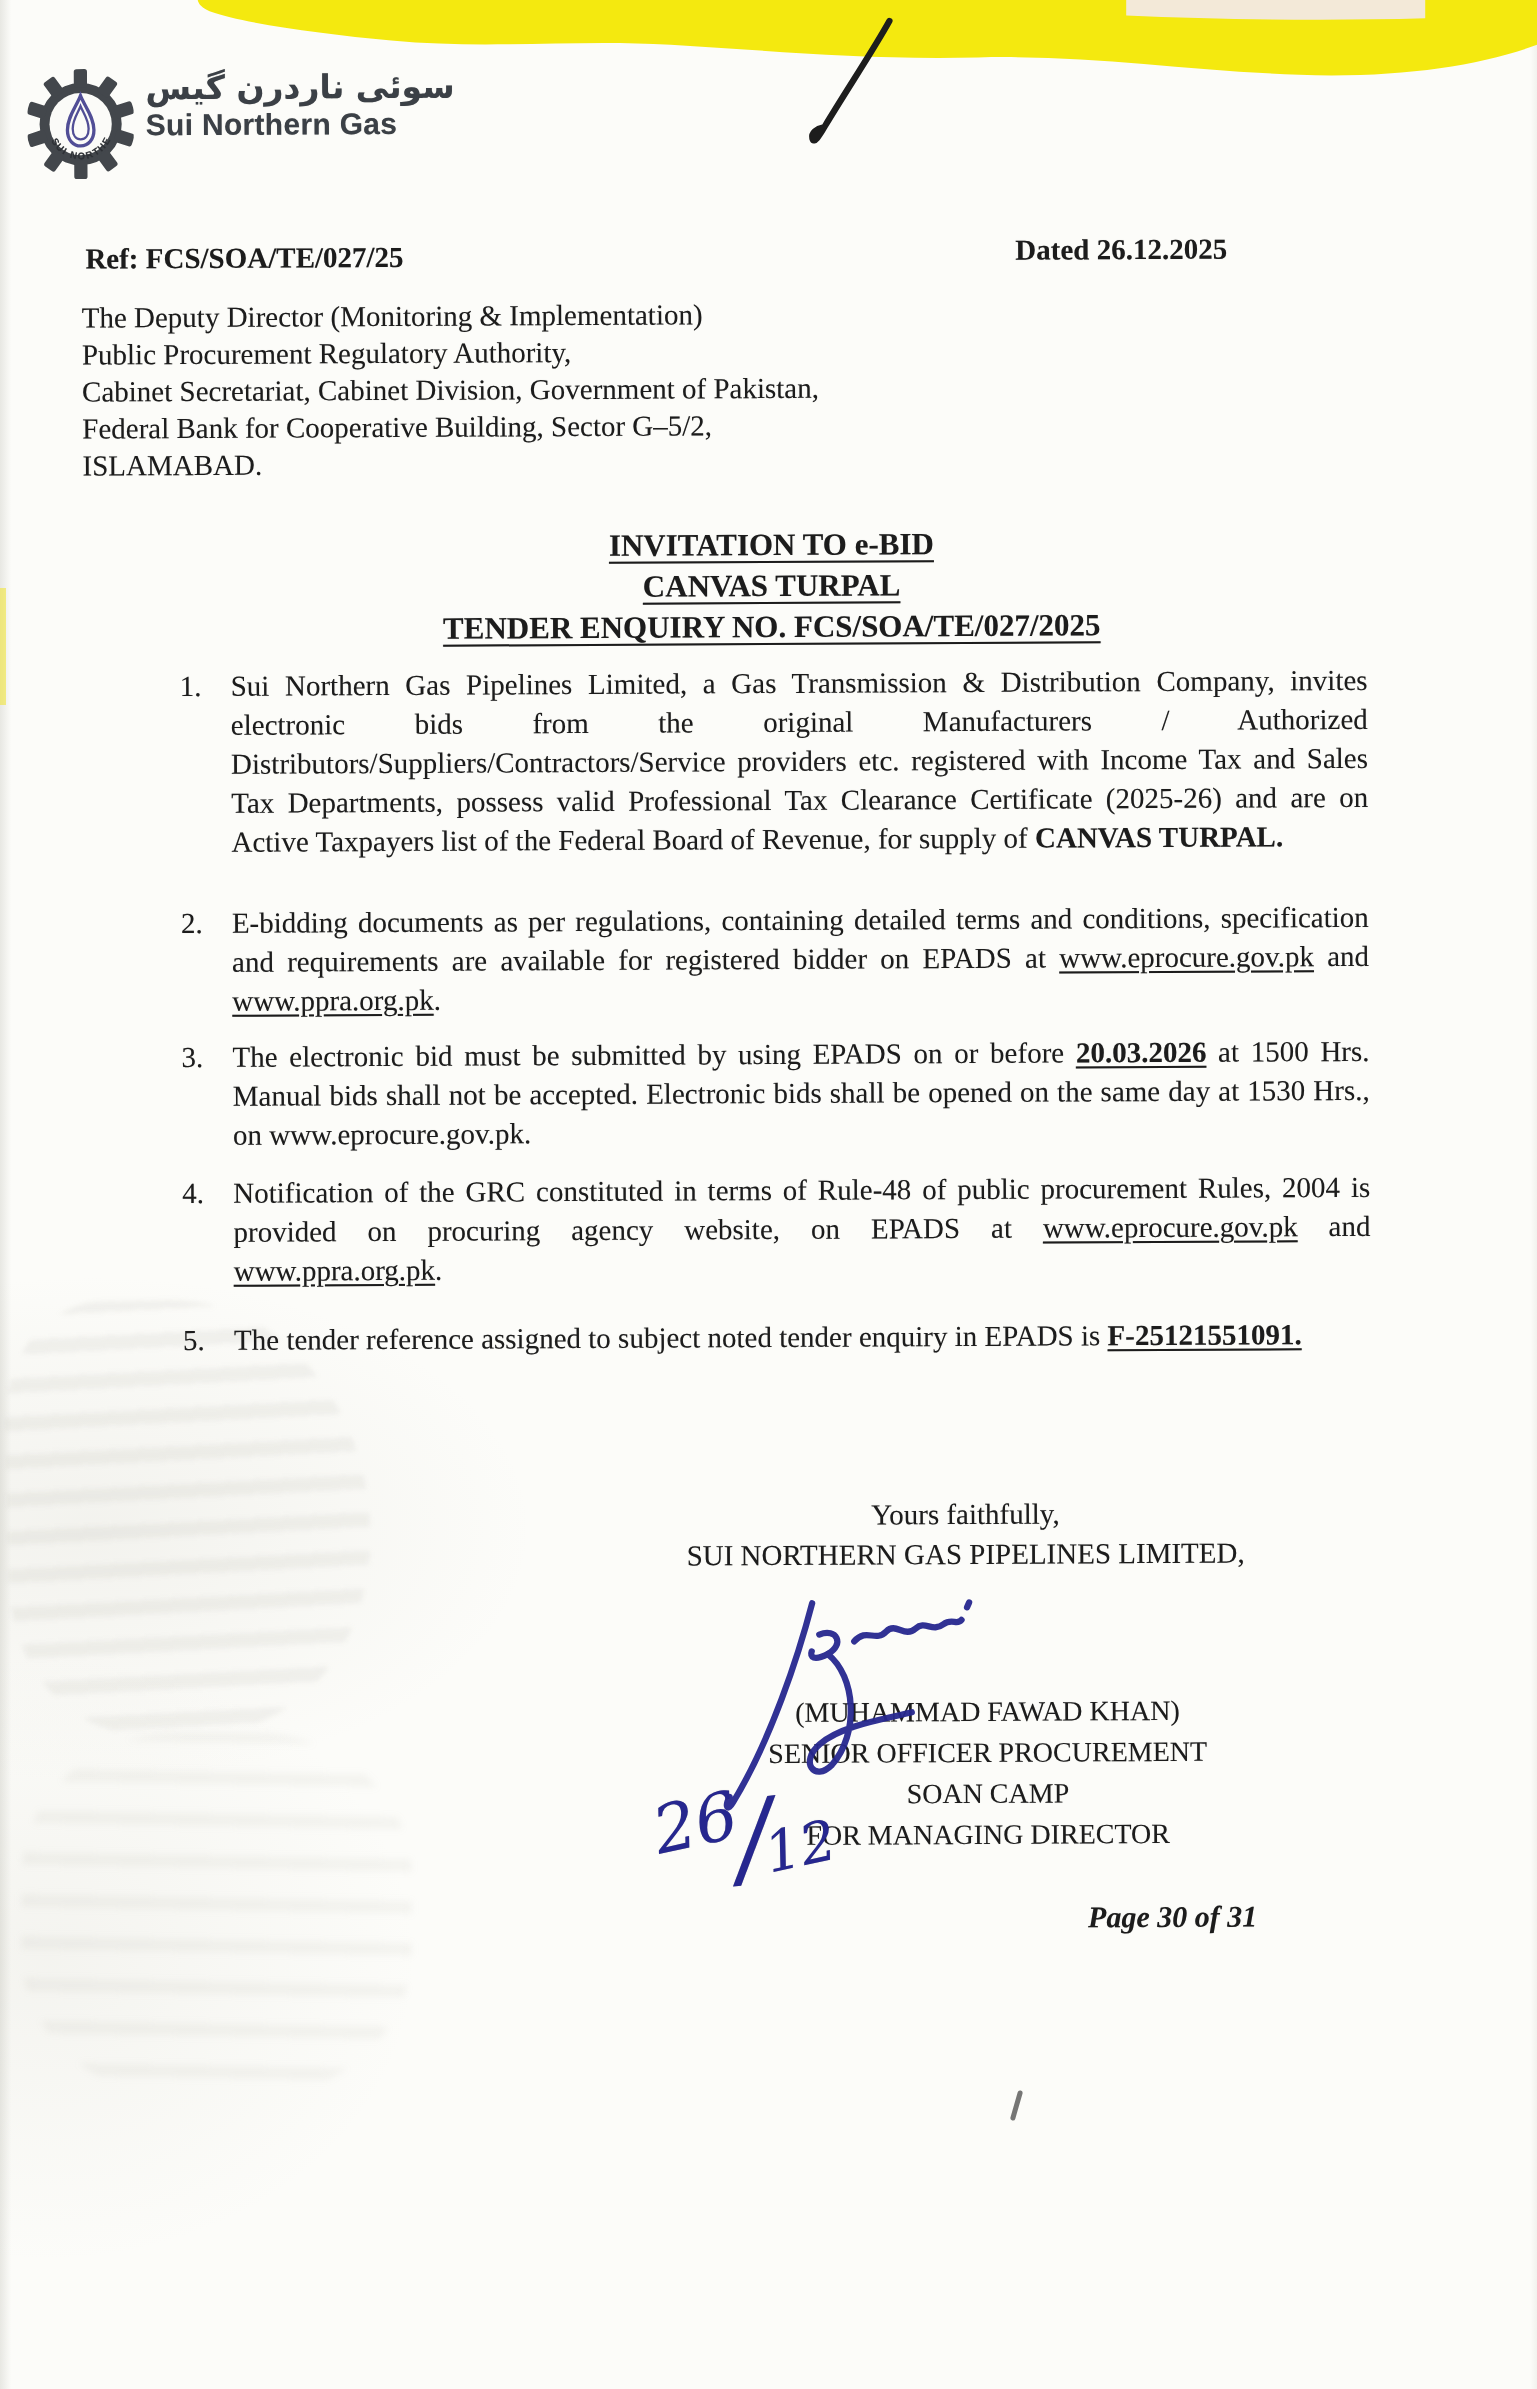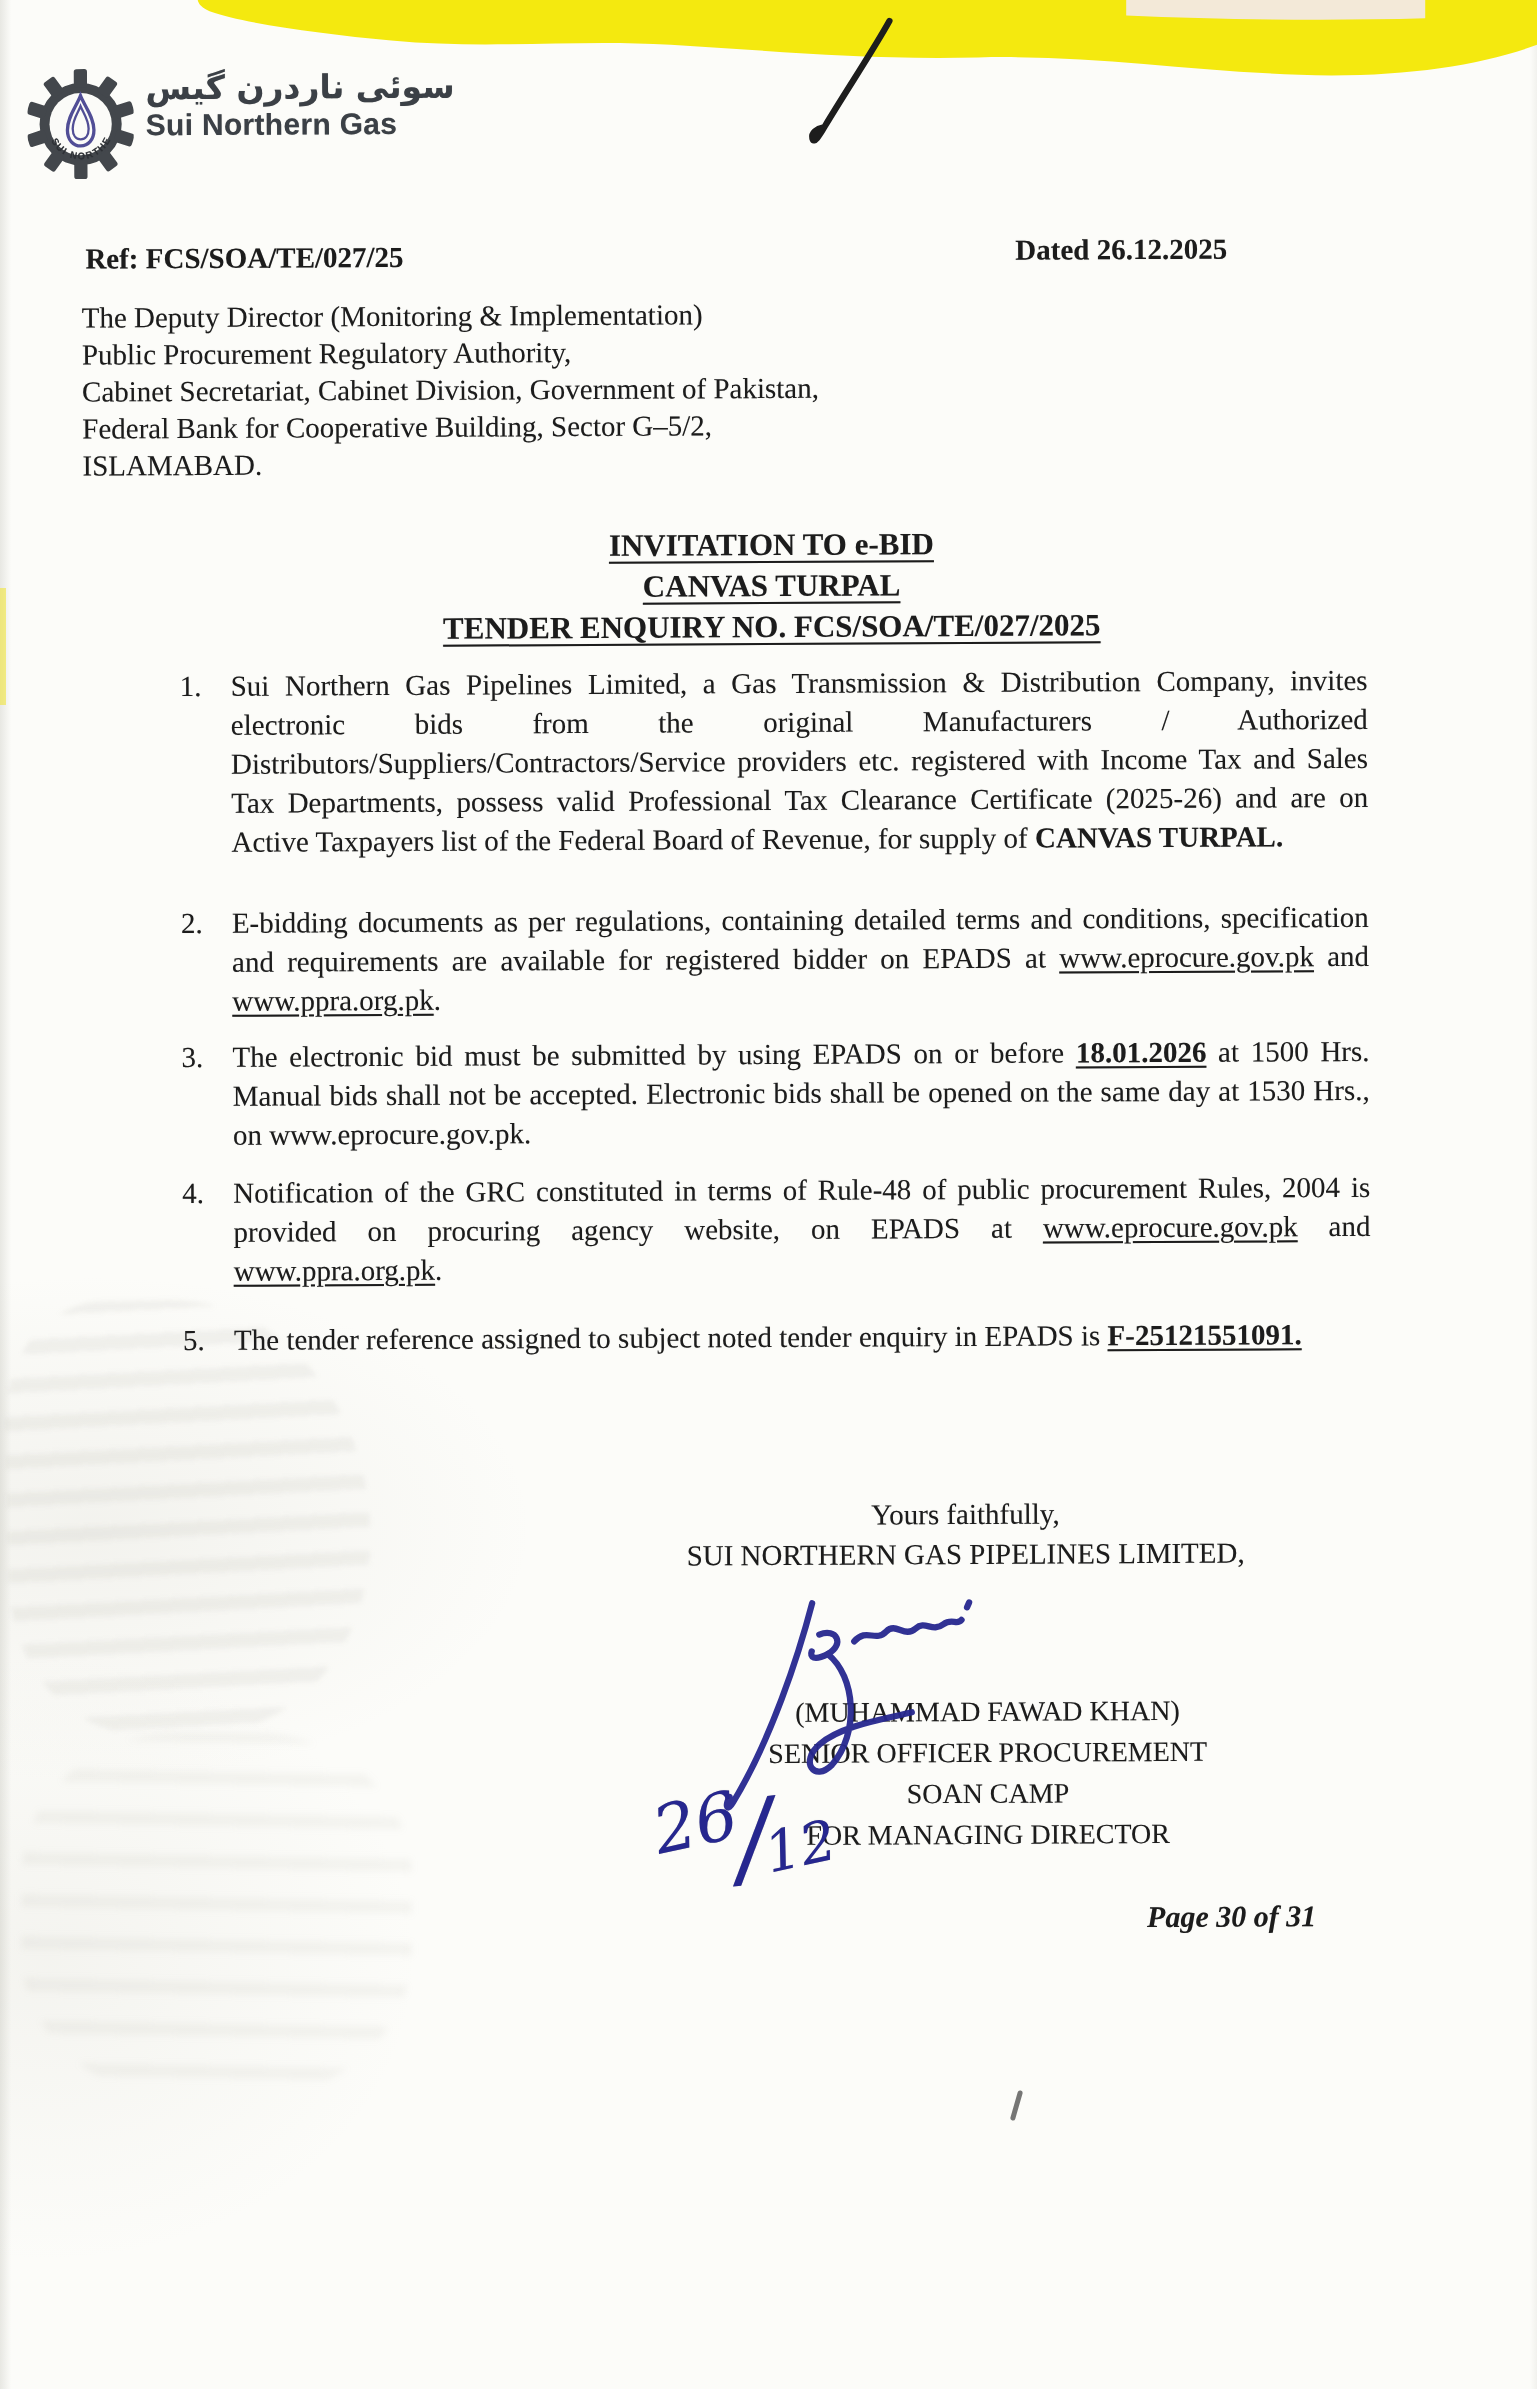--- a/index.html
+++ b/index.html
@@ -60,21 +60,21 @@
     font-size:29px;line-height:40px;}
   .signature{position:absolute;left:671px;top:1593px;z-index:3;}
   .signature path{stroke:var(--ink-blue,#26278f);}
   .hand{position:absolute;left:648px;top:1773px;z-index:3;color:var(--ink-blue,#26278f);
     font-family:"DejaVu Serif",serif;font-style:italic;transform:rotate(-12deg);}
   .h26{font-size:66px;}
   .hslash{font-size:105px;display:inline-block;transform:rotate(6deg);vertical-align:-41px;margin-left:-5.6px;}
   .h12{font-size:56px;display:inline-block;transform:translate(-9.8px,42px);}
   .sigblock{position:absolute;left:699px;top:1692px;width:559px;text-align:center;
     font-size:28px;line-height:41px;}
-  .footer{position:absolute;left:1137px;top:1902px;font-size:30px;font-weight:bold;font-style:italic;}
+  .footer{position:absolute;left:1078px;top:1902px;font-size:30px;font-weight:bold;font-style:italic;}
   .speck{position:absolute;left:1014px;top:2090px;width:4.9px;height:31px;background:#4a4a48;
     border-radius:2.8px;transform:rotate(16deg);opacity:0.75;z-index:2;}
   .edge-mark{position:absolute;left:0;top:588px;width:6.3px;height:117px;
     background:rgba(240,228,40,0.55);z-index:2;}
 </style>
 </head>
 <body>
 
 <div class="page">
 
@@ -148,21 +148,21 @@
         <div class="item">
           <div class="num">1.</div>
           <div class="ibody"><span>Sui Northern Gas Pipelines Limited, a Gas Transmission &amp; Distribution Company, invites electronic bids from the original Manufacturers / Authorized Distributors/Suppliers/Contractors/Service providers etc. registered with Income Tax and Sales Tax Departments, possess valid Professional Tax Clearance Certificate (2025-26) and are on Active Taxpayers list of the Federal Board of Revenue, for supply of </span><span class="b">CANVAS TURPAL.</span></div>
         </div>
         <div class="item">
           <div class="num">2.</div>
           <div class="ibody"><span>E-bidding documents as per regulations, containing detailed terms and conditions, specification and requirements are available for registered bidder on EPADS at </span><span class="u">www.eprocure.gov.pk</span><span> and </span><span class="u">www.ppra.org.pk</span><span>.</span></div>
         </div>
         <div class="item">
           <div class="num">3.</div>
-          <div class="ibody"><span>The electronic bid must be submitted by using EPADS on or before </span><span class="b u">18.01.2026</span><span> at 1500 Hrs. Manual bids shall not be accepted. Electronic bids shall be opened on the same day at 1530 Hrs., on www.eprocure.gov.pk.</span></div>
+          <div class="ibody"><span>The electronic bid must be submitted by using EPADS on or before </span><span class="b u">20.03.2026</span><span> at 1500 Hrs. Manual bids shall not be accepted. Electronic bids shall be opened on the same day at 1530 Hrs., on www.eprocure.gov.pk.</span></div>
         </div>
         <div class="item">
           <div class="num">4.</div>
           <div class="ibody"><span>Notification of the GRC constituted in terms of Rule-48 of public procurement Rules, 2004 is provided on procuring agency website, on EPADS at </span><span class="u">www.eprocure.gov.pk</span><span> and </span><span class="u">www.ppra.org.pk</span><span>.</span></div>
         </div>
         <div class="item">
           <div class="num">5.</div>
           <div class="ibody"><span>The tender reference assigned to subject noted tender enquiry in EPADS is </span><span class="b u">F-25121551091.</span></div>
         </div>
       </div>

